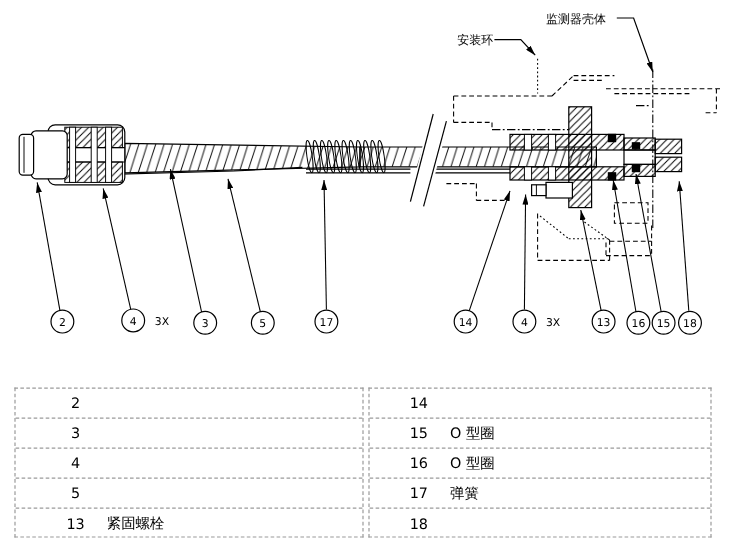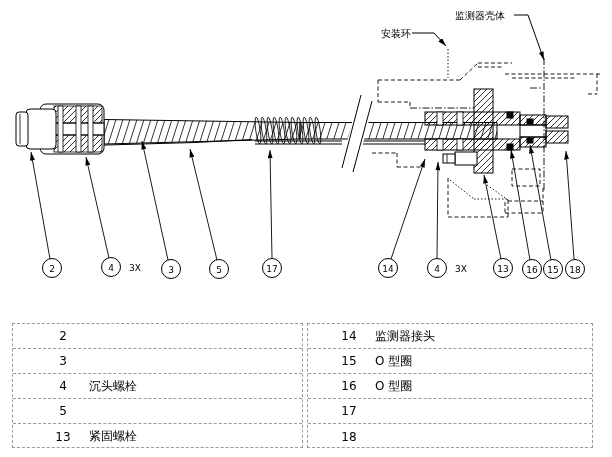--- a/index.html
+++ b/index.html
@@ -203,45 +203,44 @@
 
 <div class="half half-left" style="left:12px;top:323px;width:291px;height:125px;">
   <div class="prow">
     <div class="pno">2</div>
   </div>
   <div class="prow">
     <div class="pno">3</div>
   </div>
   <div class="prow">
     <div class="pno">4</div>
-    <div class="pname">沉头螺栓</div>
   </div>
   <div class="prow">
     <div class="pno">5</div>
   </div>
   <div class="prow">
     <div class="pno">13</div>
     <div class="pname">紧固螺栓</div>
   </div>
 </div>
 
 <div class="half half-right" style="left:307px;top:323px;width:286px;height:125px;">
   <div class="prow">
     <div class="pno">14</div>
-    <div class="pname">监测器接头</div>
   </div>
   <div class="prow">
     <div class="pno">15</div>
     <div class="pname">O 型圈</div>
   </div>
   <div class="prow">
     <div class="pno">16</div>
     <div class="pname">O 型圈</div>
   </div>
   <div class="prow">
     <div class="pno">17</div>
+    <div class="pname">弹簧</div>
   </div>
   <div class="prow">
     <div class="pno">18</div>
   </div>
 </div>
 
 </div>
 
 </body></html>

